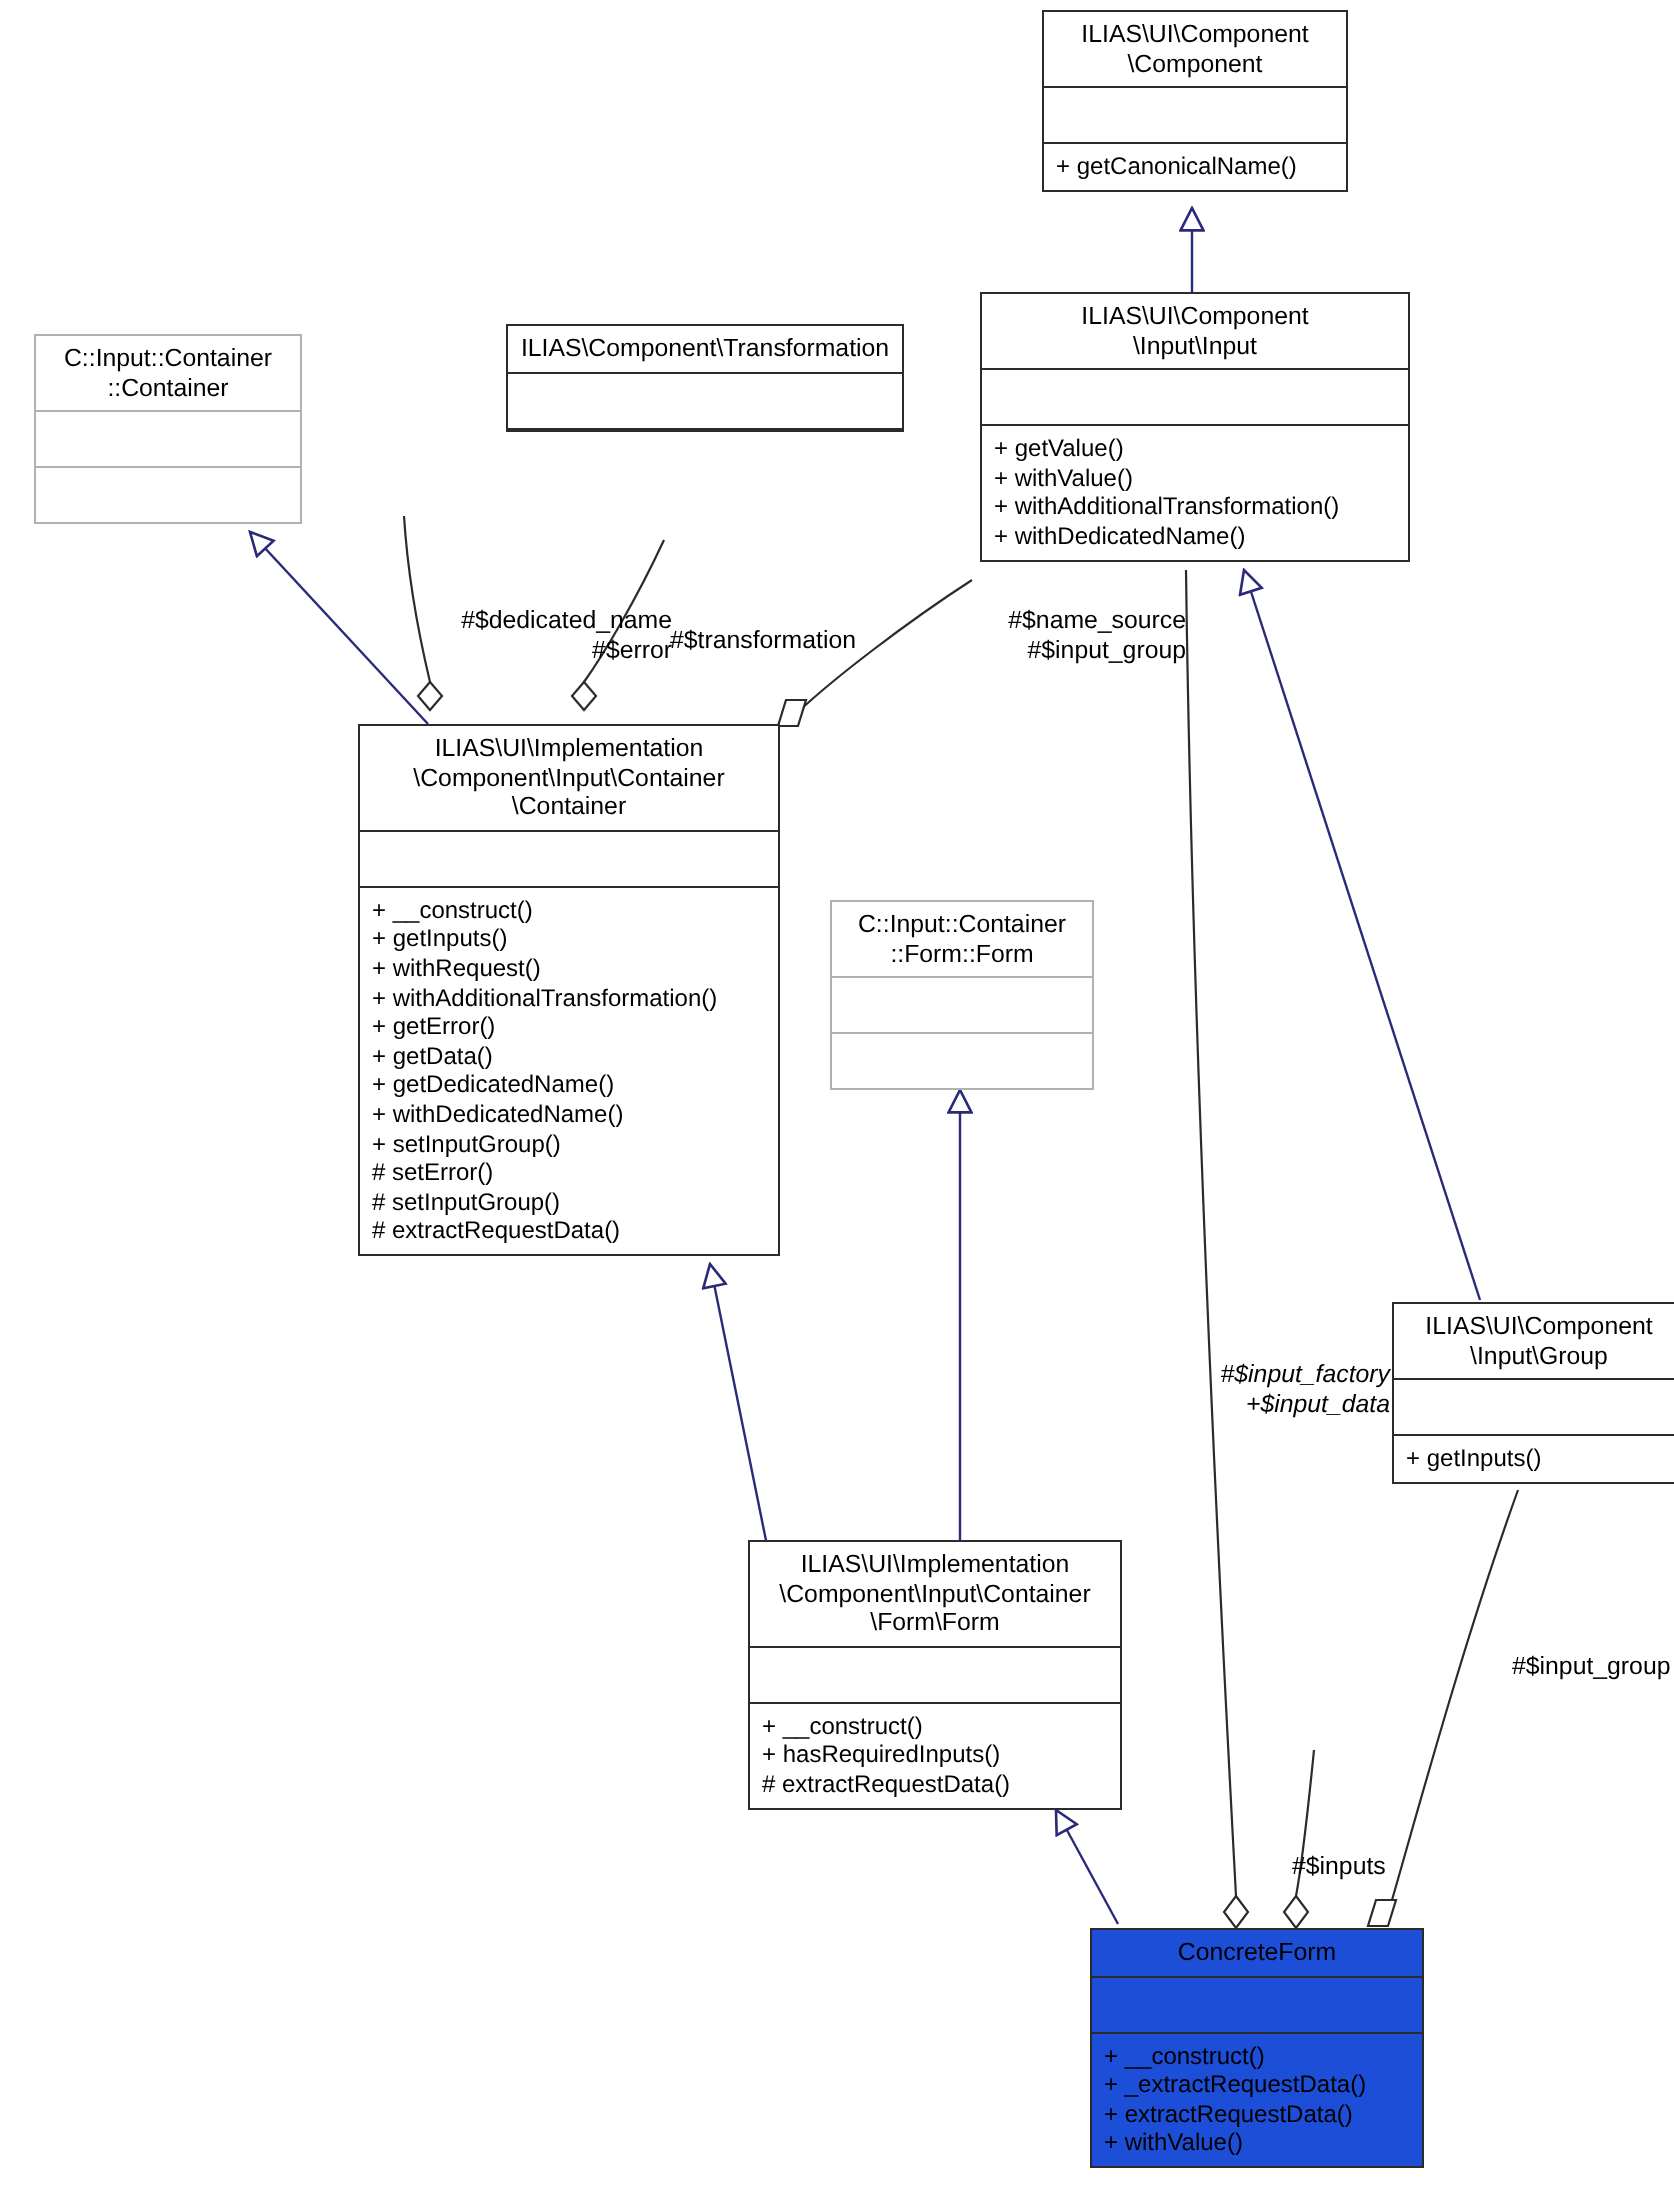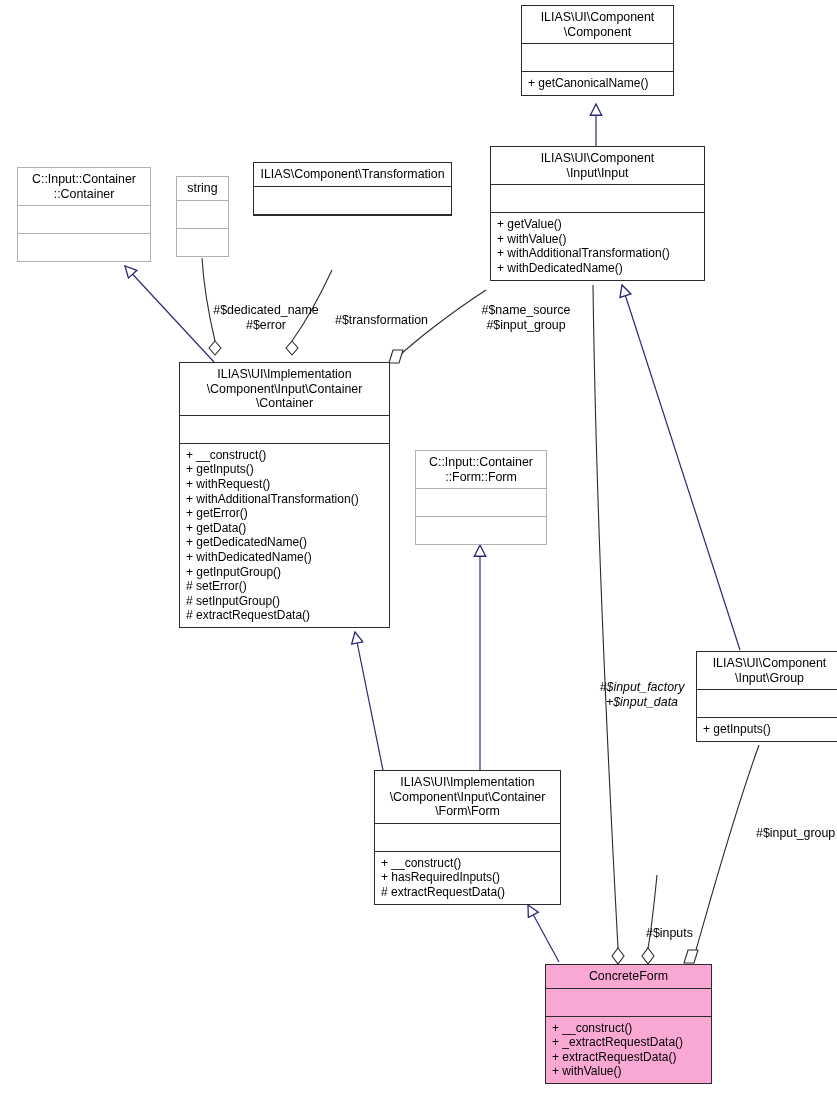--- a/index.html
+++ b/index.html
@@ -7,35 +7,35 @@
        font-family:"Liberation Sans","DejaVu Sans",sans-serif;
        -webkit-font-smoothing:antialiased;}
   #canvas{position:absolute;left:12px;top:0;width:837px;height:1093px;}
   svg.edges{position:absolute;left:0;top:0;width:837px;height:1093px;
             pointer-events:none;}
 
   
   .uml{position:absolute;box-sizing:border-box;background:#ffffff;
        border:1px solid #2b2b2b;}
   .uml.light{border:1px solid #b0b0b0;}
-  .uml.filled{background:#f9a8d4;}
+  .uml.filled{background:#1d4ed8;}
   .uml .title{text-align:center;font-size:12.4px;color:#000;
               line-height:14.6px;padding:4px 4px 4px 4px;white-space:pre-line;}
   .uml .sep{height:1px;background:#2b2b2b;}
   .uml.light .sep{background:#b0b0b0;}
   .uml .attrs{min-height:21px;padding:3px 5px;font-size:12.4px;
               line-height:14.6px;color:#000;}
   .uml .ops{padding:4px 6px 4px 6px;font-size:12px;line-height:14.6px;
             color:#000;}
   .uml .ops div{white-space:nowrap;}
 
   
   .elabel{position:absolute;font-size:12.4px;line-height:14.6px;color:#000;
           white-space:pre-line;}
-  .elabel.ctr{text-align:center;}
+  .elabel.ctr{text-align:right;}
 </style>
 </head>
 <body>
 
 <div id="canvas">
 
   <svg class="edges" viewBox="0 0 837 1093" xmlns="http://www.w3.org/2000/svg">
     <defs>
       <marker id="inh" viewBox="0 0 12 12" refX="11" refY="6" markerWidth="11" markerHeight="11" orient="auto-start-reverse">
         <path d="M0.8,0.8 L11,6 L0.8,11.2 z" fill="#ffffff" stroke="#2a2a7a" stroke-width="1.2"></path>
@@ -86,27 +86,20 @@
 
   <div class="uml light" style="left:5px;top:167px;width:134px;">
     <div class="title">C::Input::Container
 ::Container</div>
     <div class="sep"></div>
     <div class="attrs"></div>
     <div class="sep"></div>
     <div class="attrs"></div>
   </div>
 
-  <div class="uml light" style="left:164px;top:176px;width:53px;">
-    <div class="title">string</div>
-    <div class="sep"></div>
-    <div class="attrs"></div>
-    <div class="sep"></div>
-    <div class="attrs"></div>
-  </div>
 
   <div class="uml" style="left:241px;top:162px;width:199px;">
     <div class="title">ILIAS\Component\Transformation</div>
     <div class="sep"></div>
     <div class="attrs"></div>
     <div class="sep"></div>
   </div>
 
   <div class="uml" style="left:478px;top:146px;width:215px;">
     <div class="title">ILIAS\UI\Component
@@ -131,21 +124,21 @@
     <div class="sep"></div>
     <div class="ops">
       <div>+ __construct()</div>
       <div>+ getInputs()</div>
       <div>+ withRequest()</div>
       <div>+ withAdditionalTransformation()</div>
       <div>+ getError()</div>
       <div>+ getData()</div>
       <div>+ getDedicatedName()</div>
       <div>+ withDedicatedName()</div>
-      <div>+ getInputGroup()</div>
+      <div>+ setInputGroup()</div>
       <div># setError()</div>
       <div># setInputGroup()</div>
       <div># extractRequestData()</div>
     </div>
   </div>
 
   <div class="uml light" style="left:403px;top:450px;width:132px;">
     <div class="title">C::Input::Container
 ::Form::Form</div>
     <div class="sep"></div>

